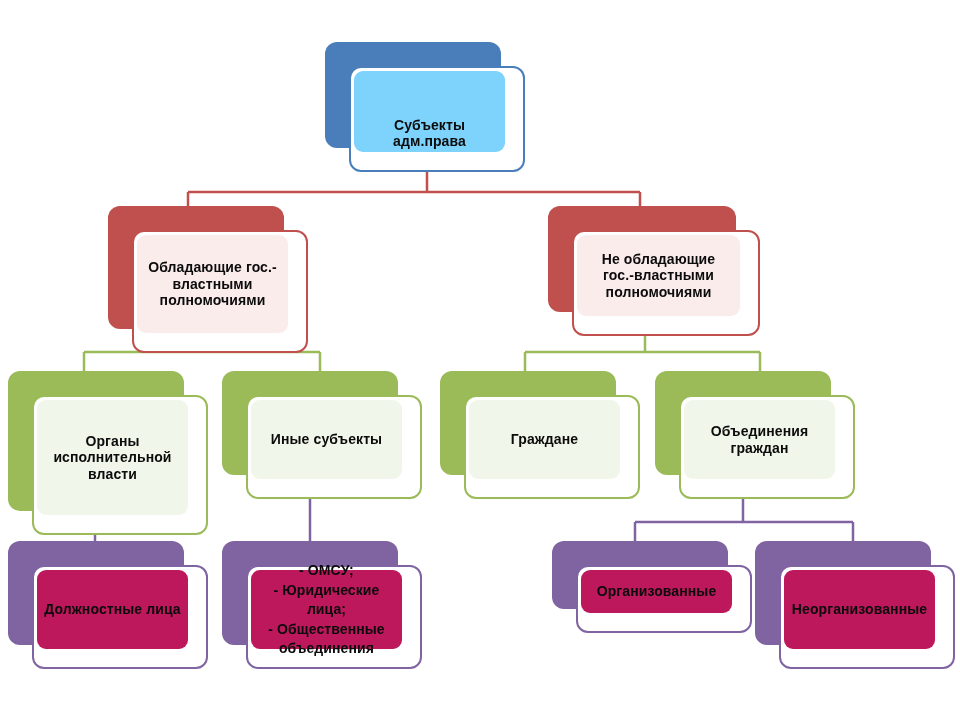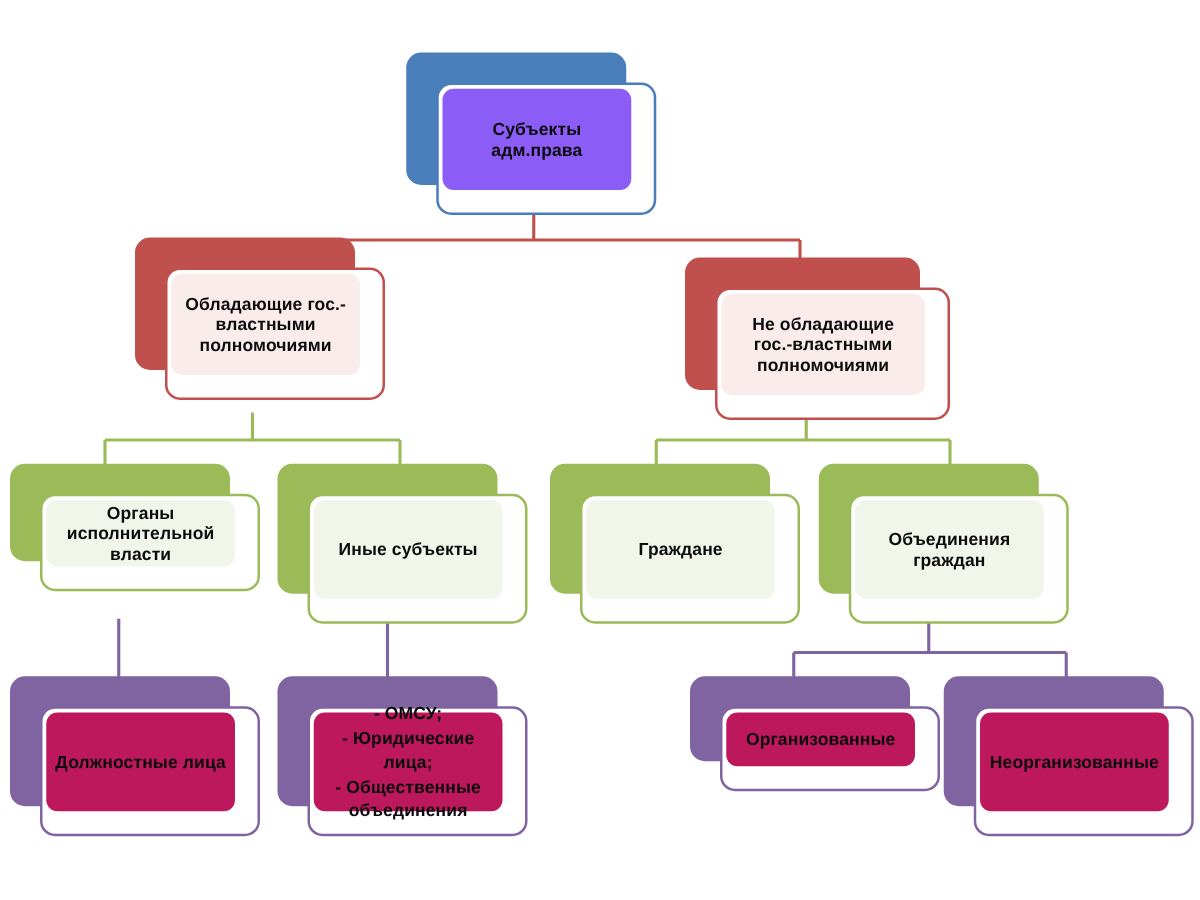--- a/index.html
+++ b/index.html
@@ -67,21 +67,21 @@
     text-align: center;
     line-height: 1.18;
     font-size: 14px;
     letter-spacing: 0.1px;
   }
   .node .label .ln { display: block; }
 
   
   .n-blue .shadow { background: #4a7ebb; }
   .n-blue .front  { border: 2px solid #4a7ebb; }
-  .n-blue .inner  { background: #8b5cf6; }
+  .n-blue .inner  { background: #7dd3fc; justify-content: flex-end; }
 
   
   .n-red .shadow { background: #c0504d; }
   .n-red .front  { border: 2px solid #c0504d; }
   .n-red .inner  { background: #fbecec; }
 
   
   .n-green .shadow { background: #9bbb59; }
   .n-green .front  { border: 2px solid #9bbb59; }
   .n-green .inner  { background: #f1f6ea; }
@@ -141,21 +141,21 @@
     <div class="shadow"></div>
     <div class="front">
       <div class="inner">
         <div class="label">
           <span class="ln">Субъекты адм.права</span>
         </div>
       </div>
     </div>
   </div>
 
-  <div class="node n-red" style="left:108px; top:190px; width:200px; height:130px;">
+  <div class="node n-red" style="left:108px; top:206px; width:200px; height:147px;">
     <div class="shadow"></div>
     <div class="front">
       <div class="inner">
         <div class="label">
           <span class="ln">Обладающие гос.-</span>
           <span class="ln">властными</span>
           <span class="ln">полномочиями</span>
         </div>
       </div>
     </div>
@@ -167,21 +167,21 @@
       <div class="inner">
         <div class="label">
           <span class="ln">Не обладающие</span>
           <span class="ln">гос.-властными</span>
           <span class="ln">полномочиями</span>
         </div>
       </div>
     </div>
   </div>
 
-  <div class="node n-green" style="left:8px; top:371px; width:200px; height:102px;">
+  <div class="node n-green" style="left:8px; top:371px; width:200px; height:164px;">
     <div class="shadow"></div>
     <div class="front">
       <div class="inner">
         <div class="label">
           <span class="ln">Органы</span>
           <span class="ln">исполнительной</span>
           <span class="ln">власти</span>
         </div>
       </div>
     </div>

